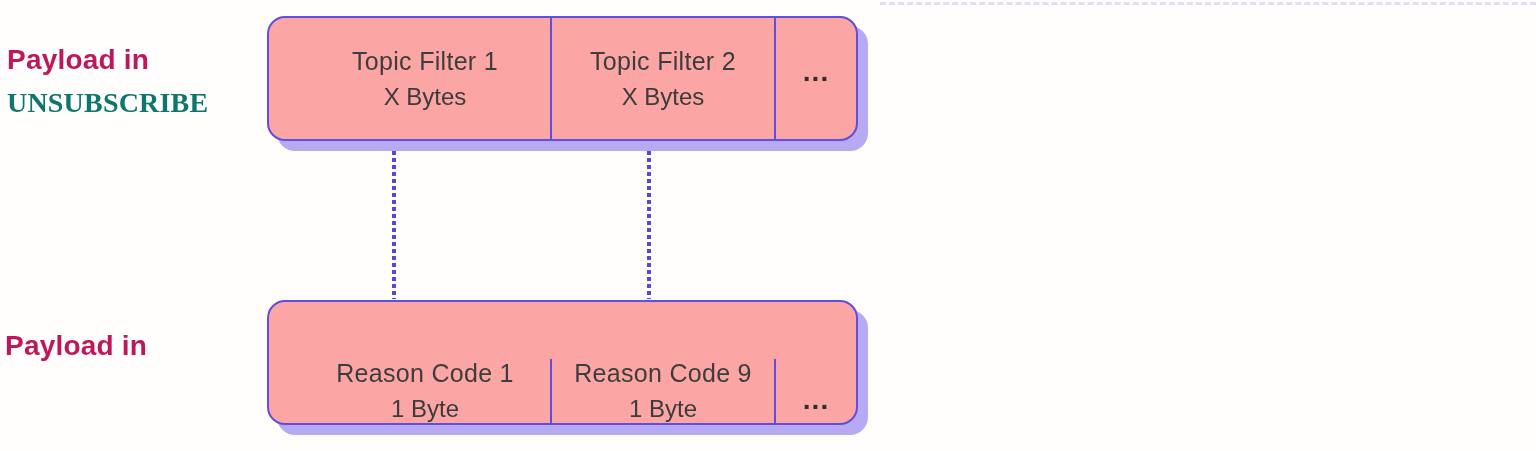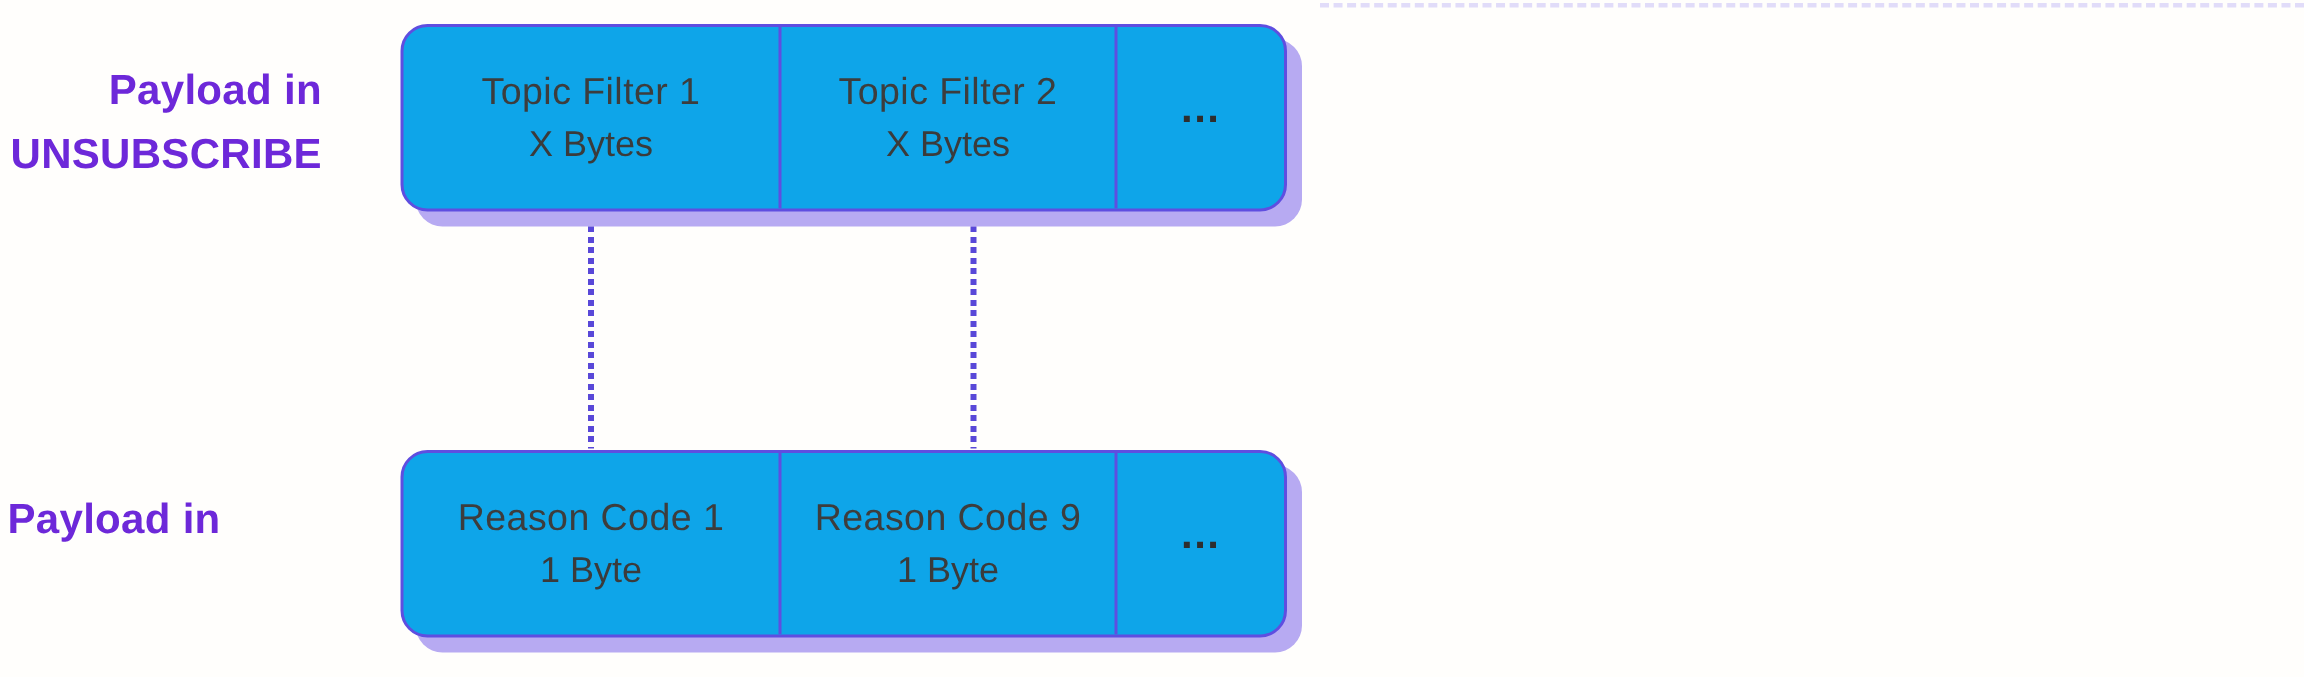--- a/index.html
+++ b/index.html
@@ -30,45 +30,46 @@
   .label-group {
     position: absolute;
     font-size: 28px;
     line-height: 32px;
     letter-spacing: 0.2px;
   }
   .label-group.top    { left: 7px; top: 44px; }
   .label-group.bottom { left: 5px; top: 330px; }
   .label-line1 {
     font-weight: 700;
-    color: #6d28d9;
-    text-align: right;
+    color: #be185d;
   }
   .label-line2 {
     font-weight: 600;
-    color: #6d28d9;
+    color: #0f766e;
     margin-top: 11px;
+    font-family: Liberation Serif, serif;
   }
 
   
   .packet-box {
     position: absolute;
     left: 267px;
     width: 591px;
     height: 125px;
     box-sizing: border-box;
-    background: #0ea5e9;
+    background: #fca5a5;
     border: 2px solid #5f4ee0;
     border-radius: 18px;
     box-shadow: 10px 10px 0 0 #b7aaf2;
     display: flex;
     overflow: hidden;
+    padding-left: 31px;
   }
   .packet-box.top    { top: 16px; }
-  .packet-box.bottom { top: 300px; }
+  .packet-box.bottom { top: 300px; align-items: flex-end; }
 
   .cell {
     box-sizing: border-box;
     display: flex;
     flex-direction: column;
     align-items: center;
     justify-content: center;
     gap: 7px;
   }
   .cell.c1 { width: 252px; border-right: 2px solid #5f4ee0; }

